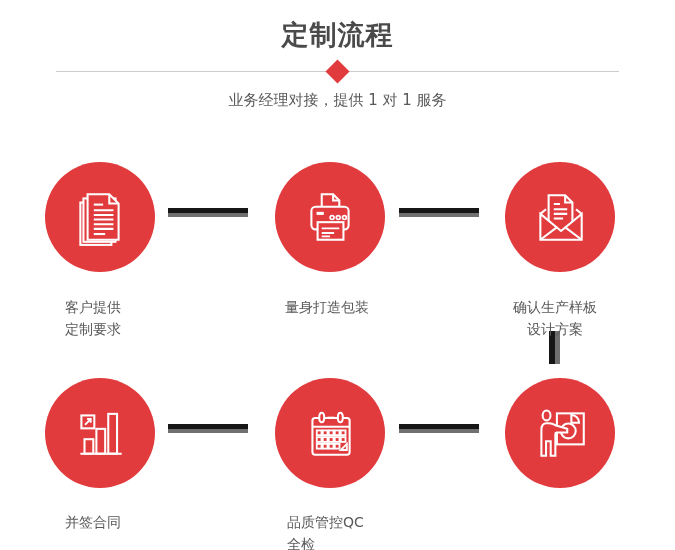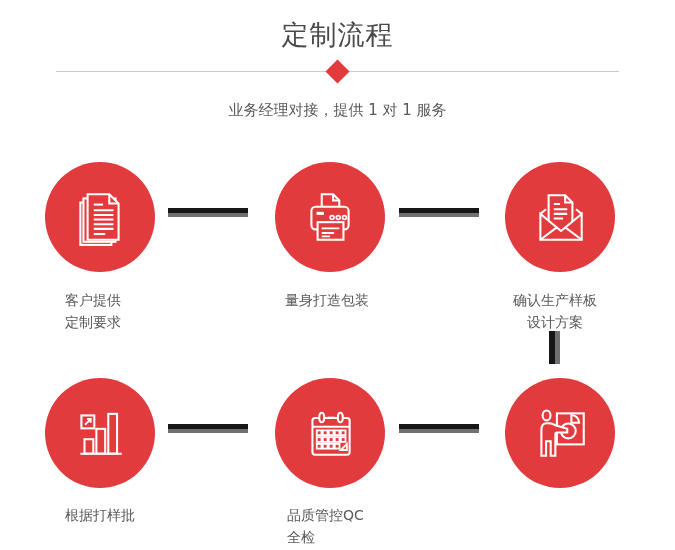--- a/index.html
+++ b/index.html
@@ -13,21 +13,21 @@
     background: #fff;
     overflow: hidden;
   }
 
   .title {
     position: absolute;
     top: 17px; left: 0;
     width: 100%;
     text-align: center;
     font-size: 27px;
-    font-weight: normal;
+    font-weight: bold;
     letter-spacing: 1px;
     color: var(--title-gray, #4a4a4a);
   }
 
   .divider {
     position: absolute;
     top: 71px; left: 56px;
     width: 563px;
     border-top: 1px solid var(--divider-gray, #cccccc);
   }
@@ -40,21 +40,20 @@
     transform: rotate(45deg);
   }
 
   .subtitle {
     position: absolute;
     top: 91px; left: 0;
     width: 100%;
     text-align: center;
     font-size: 15px;
     color: var(--text-gray, #595959);
-    margin-top: 10px;
   }
 
   .circle {
     position: absolute;
     width: 110px; height: 110px;
     border-radius: 50%;
     background: var(--accent-red, #e23b3e);
     display: flex;
     align-items: center;
     justify-content: center;
@@ -79,20 +78,21 @@
       var(--connector-gray, #707070) 55%,
       var(--connector-gray, #707070) 100%);
   }
 
   .step-label {
     position: absolute;
     font-size: 14px;
     line-height: 22px;
     color: var(--text-gray, #595959);
     white-space: nowrap;
+    margin-top: 7px;
   }
 </style>
 </head>
 <body>
 
 <div class="page">
 
   <h1 class="title">定制流程</h1>
 
   <div class="divider">
@@ -209,20 +209,20 @@
     <div>定制要求</div>
   </div>
   <div class="step-label" style="left:285px; top:289px;">
     <div>量身打造包装</div>
   </div>
   <div class="step-label" style="left:513px; top:289px;text-align:center;">
     <div>确认生产样板</div>
     <div>设计方案</div>
   </div>
   <div class="step-label" style="left:65px; top:504px;">
-    <div>根据打样批</div>
+    <div>并签合同</div>
   </div>
   <div class="step-label" style="left:287px; top:504px;">
     <div>品质管控QC</div>
     <div>全检</div>
   </div>
 
 </div>
 
 </body></html>

